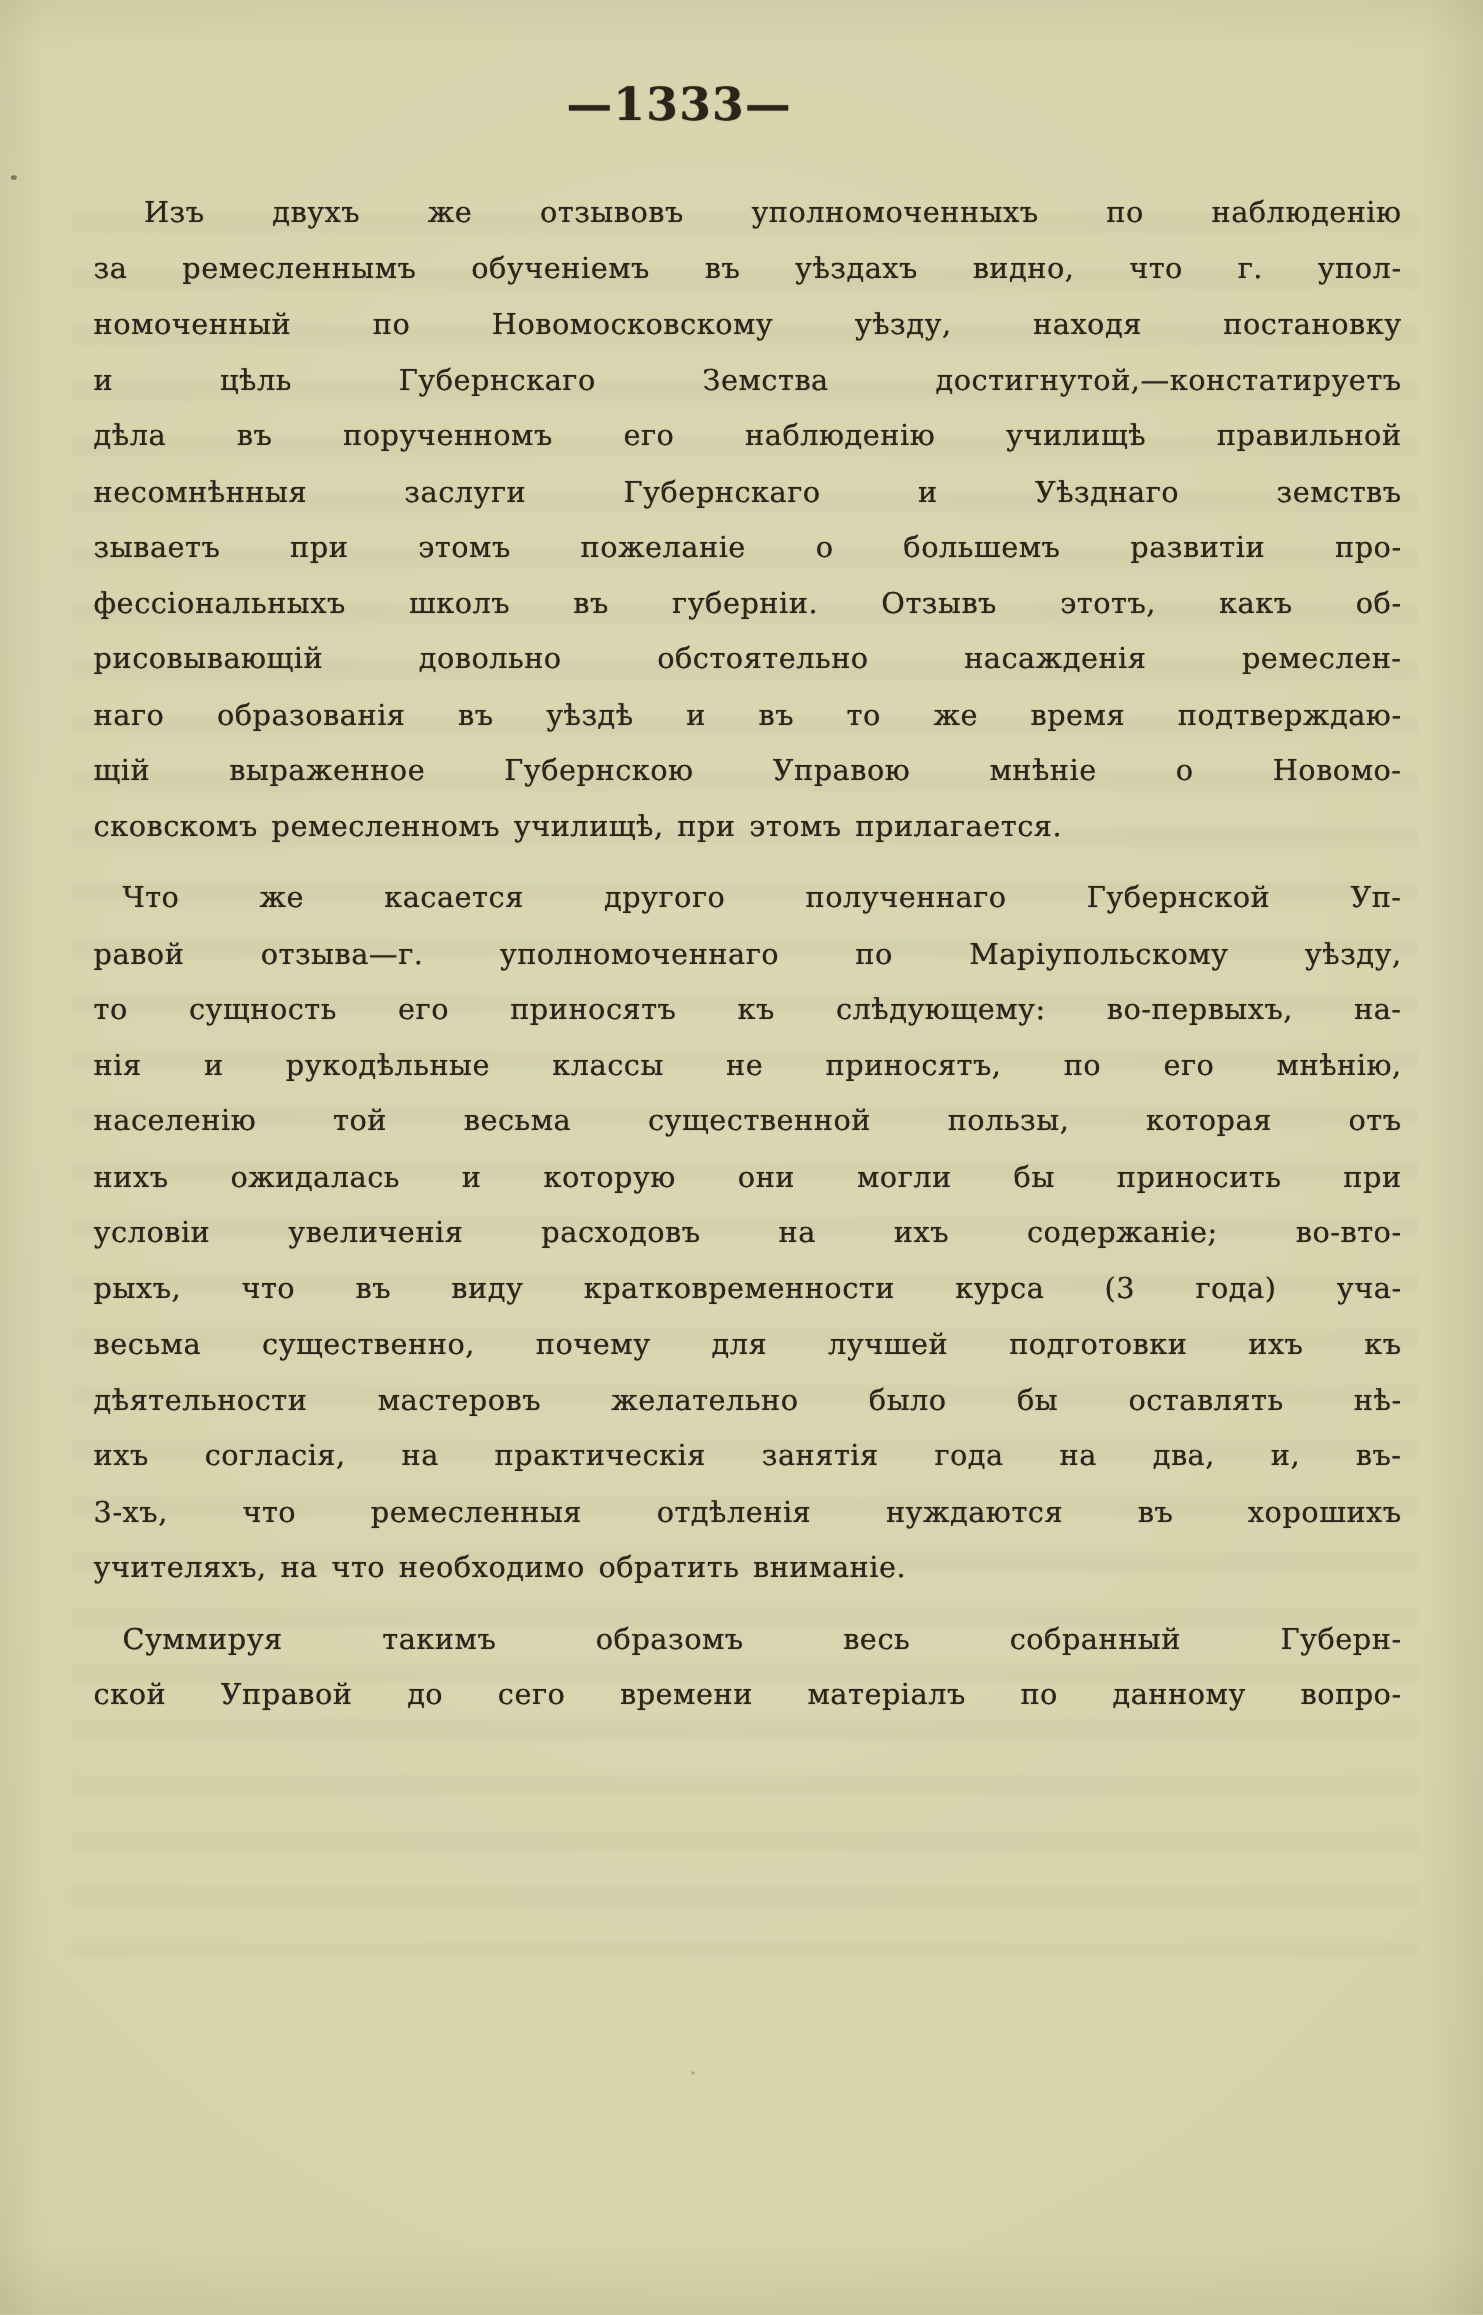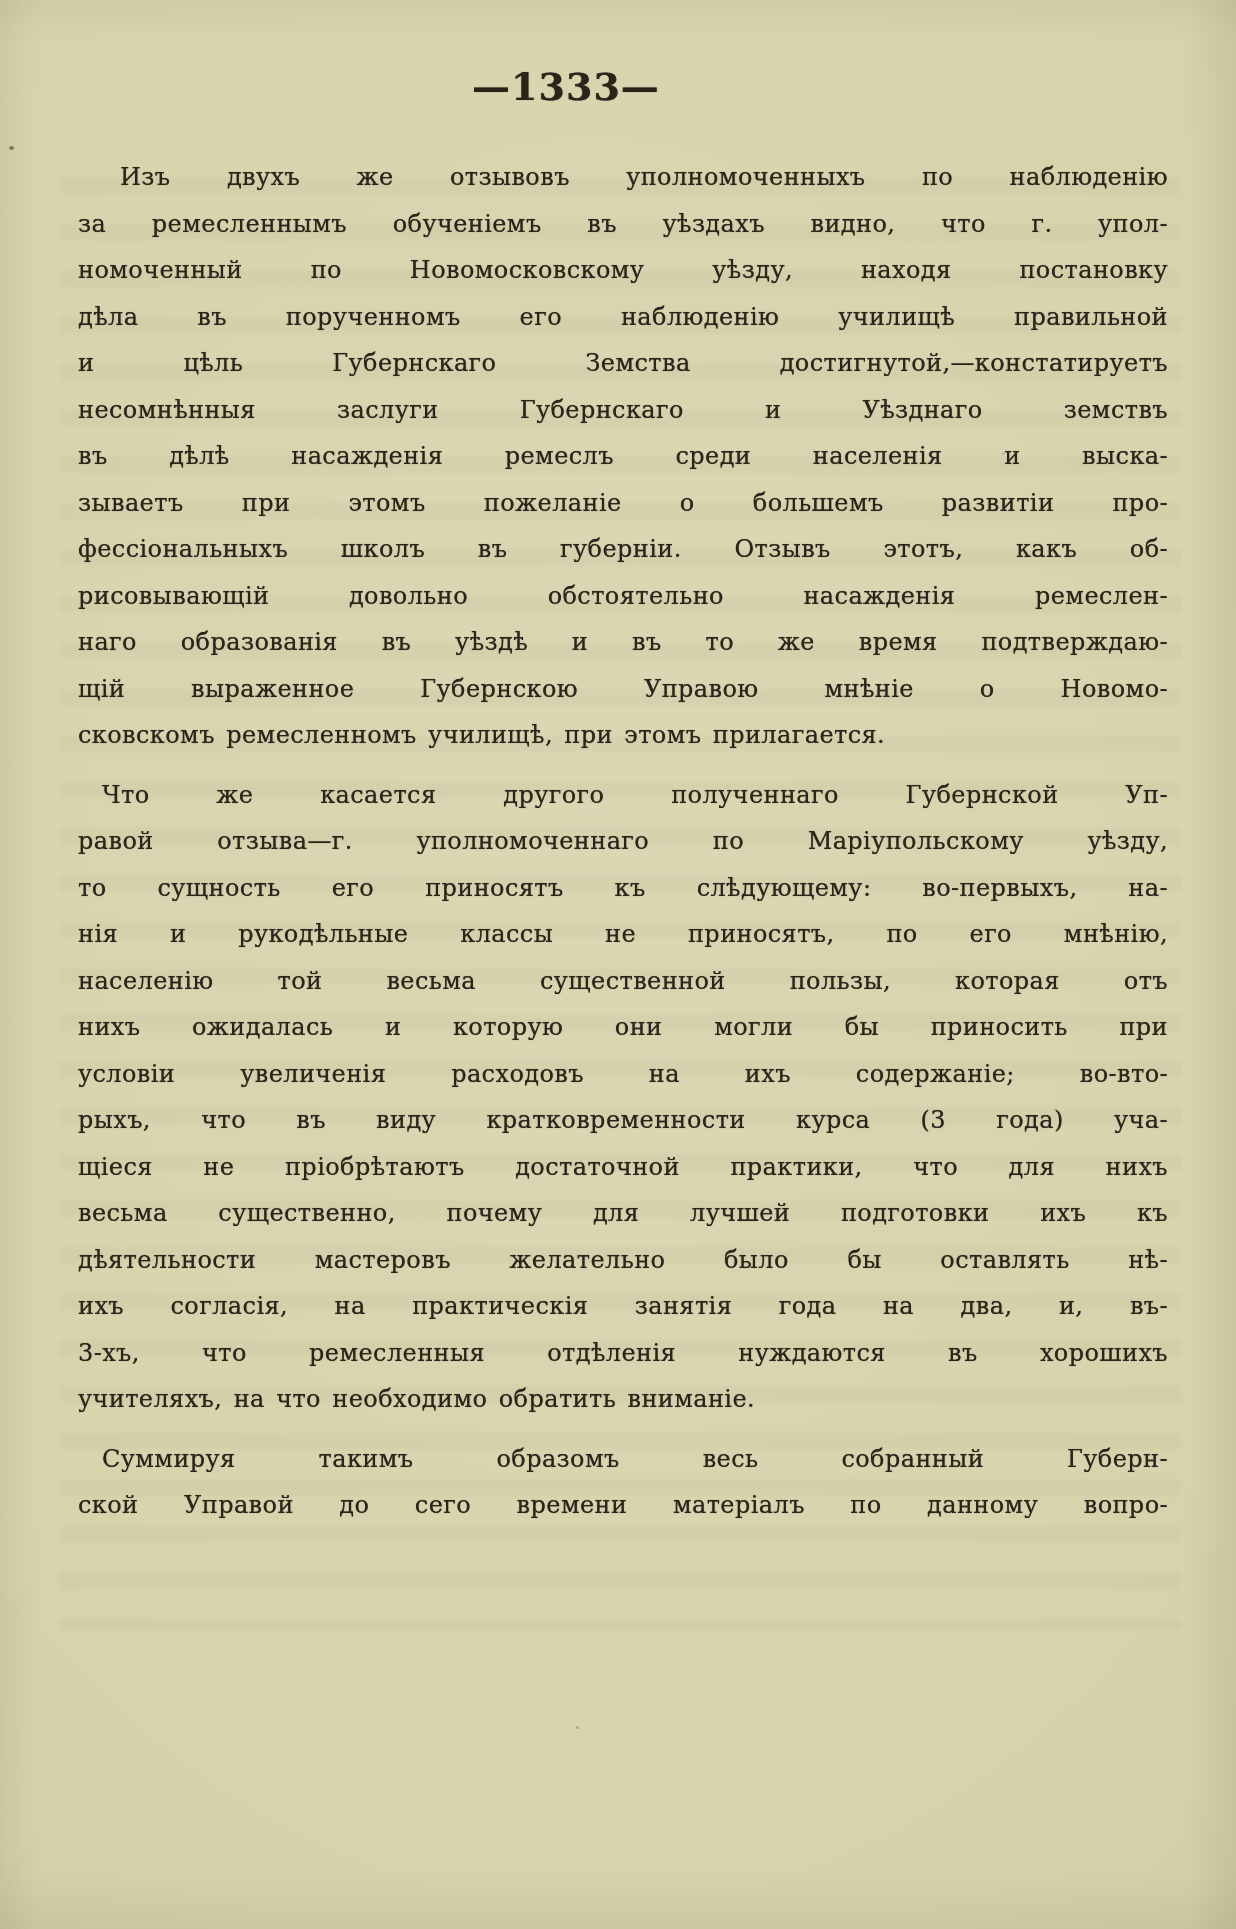--- a/index.html
+++ b/index.html
@@ -64,41 +64,39 @@
 <div class="speck s2"></div>
 <div class="speck s3"></div>
 
 <div class="page-number">—1333—</div>
 
 <div class="text-block">
     <div class="para indent-lg">
       <div class="line first">Изъ двухъ же отзывовъ уполномоченныхъ по наблюденію</div>
       <div class="line">за ремесленнымъ обученіемъ въ уѣздахъ видно, что г. упол-</div>
       <div class="line">номоченный по Новомосковскому уѣзду, находя постановку</div>
+      <div class="line">и цѣль Губернскаго Земства достигнутой,—констатируетъ</div>
       <div class="line">дѣла въ порученномъ его наблюденію училищѣ правильной</div>
-      <div class="line">и цѣль Губернскаго Земства достигнутой,—констатируетъ</div>
       <div class="line">несомнѣнныя заслуги Губернскаго и Уѣзднаго земствъ</div>
-      <div class="line">въ дѣлѣ насажденія ремеслъ среди населенія и выска-</div>
       <div class="line">зываетъ при этомъ пожеланіе о большемъ развитіи про-</div>
       <div class="line">фессіональныхъ школъ въ губерніи. Отзывъ этотъ, какъ об-</div>
       <div class="line">рисовывающій довольно обстоятельно насажденія ремеслен-</div>
       <div class="line">наго образованія въ уѣздѣ и въ то же время подтверждаю-</div>
       <div class="line">щій выраженное Губернскою Управою мнѣніе о Новомо-</div>
       <div class="line endline">сковскомъ ремесленномъ училищѣ, при этомъ прилагается.</div>
     </div>
     <div class="para indent-sm">
       <div class="line first">Что же касается другого полученнаго Губернской Уп-</div>
       <div class="line">равой отзыва—г. уполномоченнаго по Маріупольскому уѣзду,</div>
       <div class="line">то сущность его приносятъ къ слѣдующему: во-первыхъ, на-</div>
       <div class="line">нія и рукодѣльные классы не приносятъ, по его мнѣнію,</div>
       <div class="line">населенію той весьма существенной пользы, которая отъ</div>
       <div class="line">нихъ ожидалась и которую они могли бы приносить при</div>
       <div class="line">условіи увеличенія расходовъ на ихъ содержаніе; во-вто-</div>
       <div class="line">рыхъ, что въ виду кратковременности курса (3 года) уча-</div>
-      <div class="line">щіеся не пріобрѣтаютъ достаточной практики, что для нихъ</div>
       <div class="line">весьма существенно, почему для лучшей подготовки ихъ къ</div>
       <div class="line">дѣятельности мастеровъ желательно было бы оставлять нѣ-</div>
       <div class="line">ихъ согласія, на практическія занятія года на два, и, въ-</div>
       <div class="line">3-хъ, что ремесленныя отдѣленія нуждаются въ хорошихъ</div>
       <div class="line endline">учителяхъ, на что необходимо обратить вниманіе.</div>
     </div>
     <div class="para indent-sm">
       <div class="line first">Суммируя такимъ образомъ весь собранный Губерн-</div>
       <div class="line">ской Управой до сего времени матеріалъ по данному вопро-</div>
     </div>

